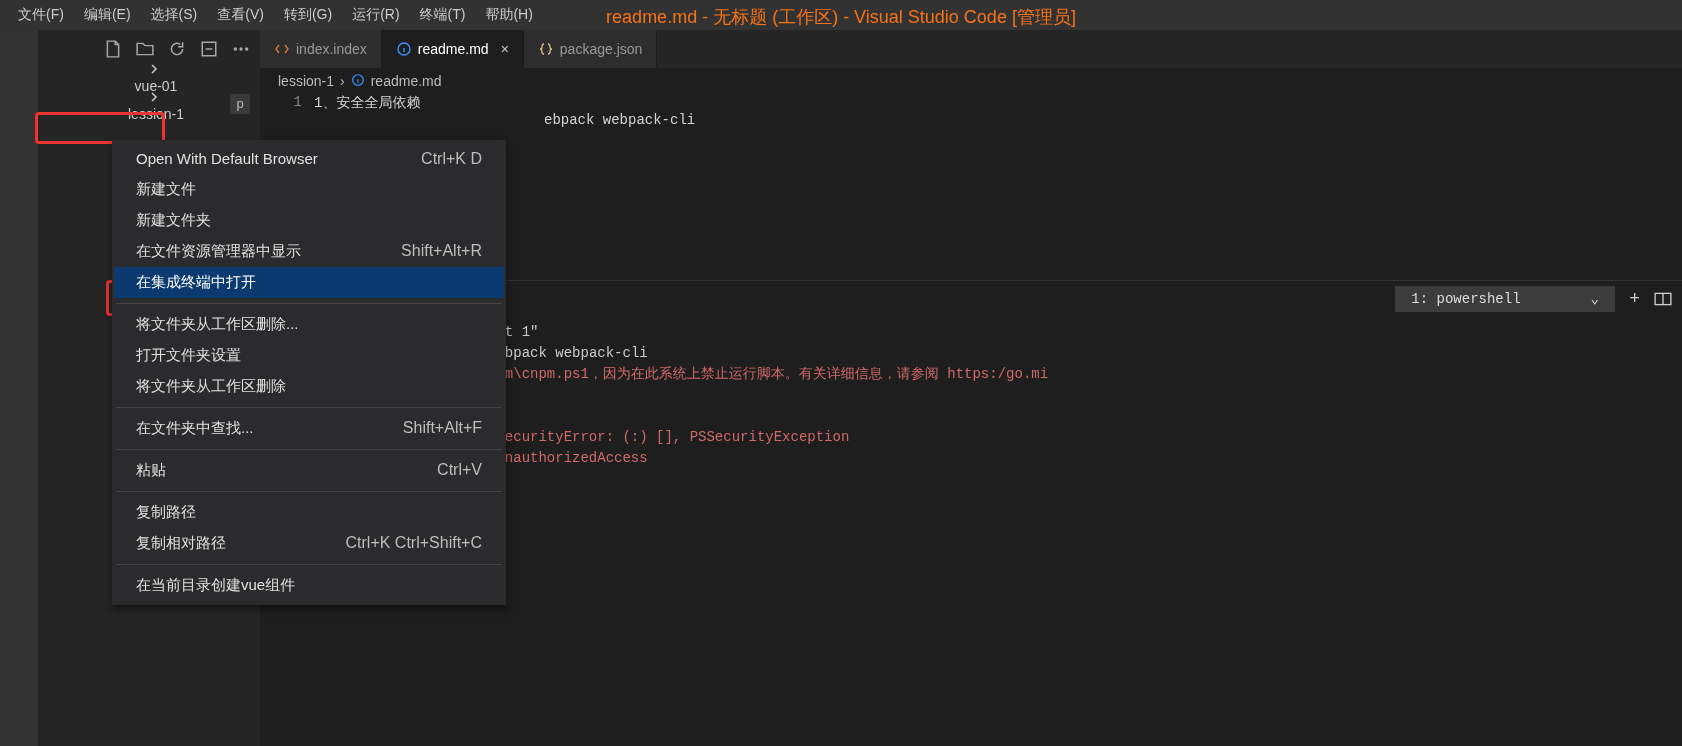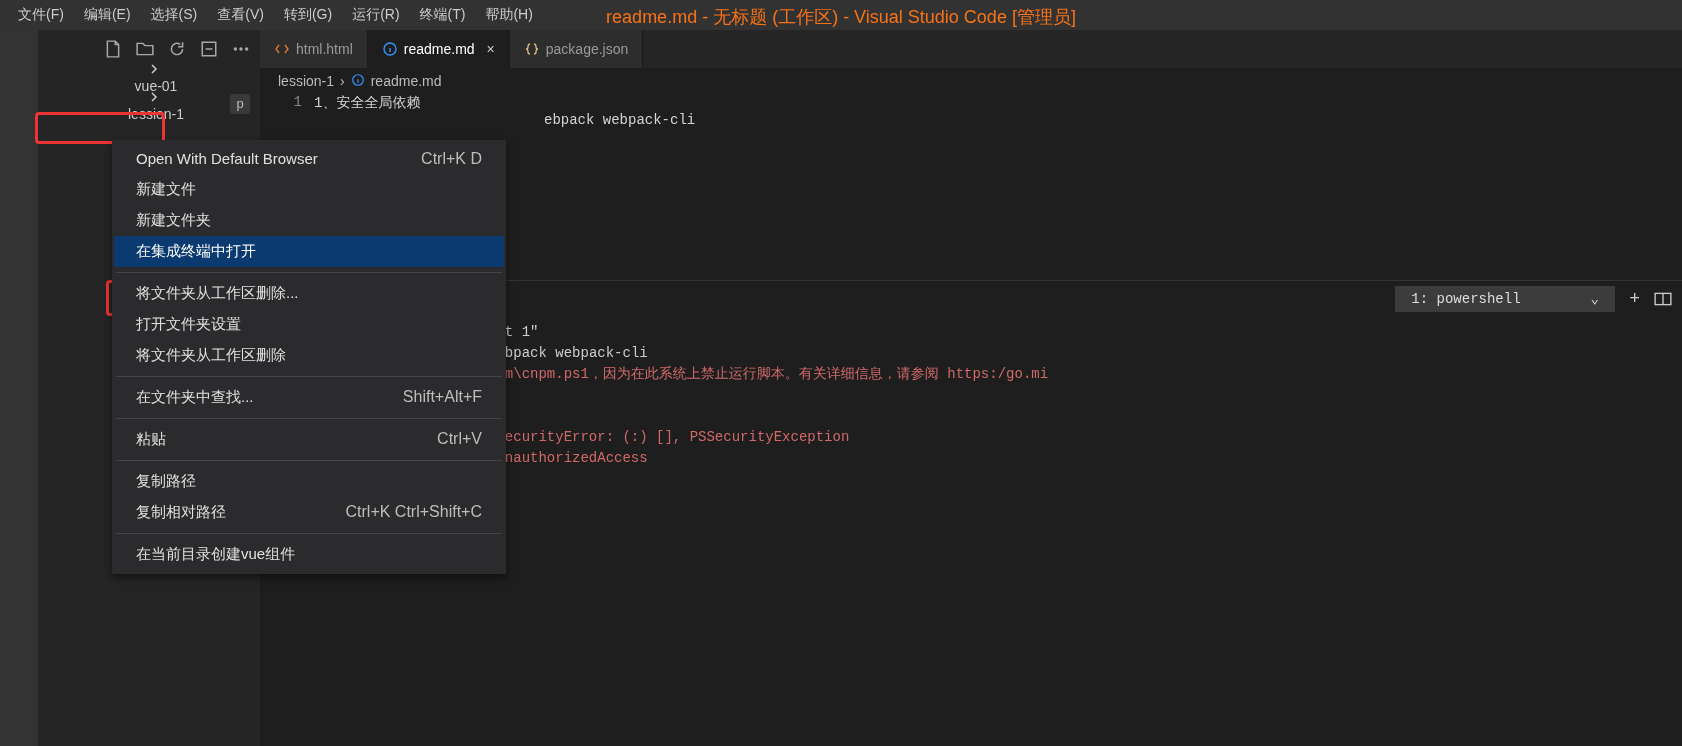--- a/index.html
+++ b/index.html
@@ -263,21 +263,21 @@
       </div>
     </div>
   </div>
 
   <div class="editor-area">
     <div class="tabs">
       <div class="tab">
         <span class="tab-icon"><svg width="16" height="16" viewBox="0 0 16 16" fill="none" stroke="#e37933" stroke-width="1.3">
               <path d="M5 4l-3 4 3 4M11 4l3 4-3 4"></path>
             </svg></span>
-        <span>html.html</span>
+        <span>index.index</span>
       </div>
       <div class="tab active">
         <span class="tab-icon"><svg width="16" height="16" viewBox="0 0 16 16" fill="none" stroke="#3794ff" stroke-width="1.4">
               <circle cx="8" cy="8" r="6"></circle>
               <path d="M8 5v0M8 7v4"></path>
             </svg></span>
         <span>readme.md</span>
         <span class="close">×</span>
       </div>
       <div class="tab">
@@ -333,20 +333,24 @@
     <div class="cm-item">
       <span>Open With Default Browser</span>
       <span class="cm-short">Ctrl+K D</span>
     </div>
     <div class="cm-item">
       <span>新建文件</span>
     </div>
     <div class="cm-item">
       <span>新建文件夹</span>
     </div>
+    <div class="cm-item">
+      <span>在文件资源管理器中显示</span>
+      <span class="cm-short">Shift+Alt+R</span>
+    </div>
     <div class="cm-item selected">
       <span>在集成终端中打开</span>
     </div>
     <div class="cm-sep"></div>
     <div class="cm-item">
       <span>将文件夹从工作区删除...</span>
     </div>
     <div class="cm-item">
       <span>打开文件夹设置</span>
     </div>

